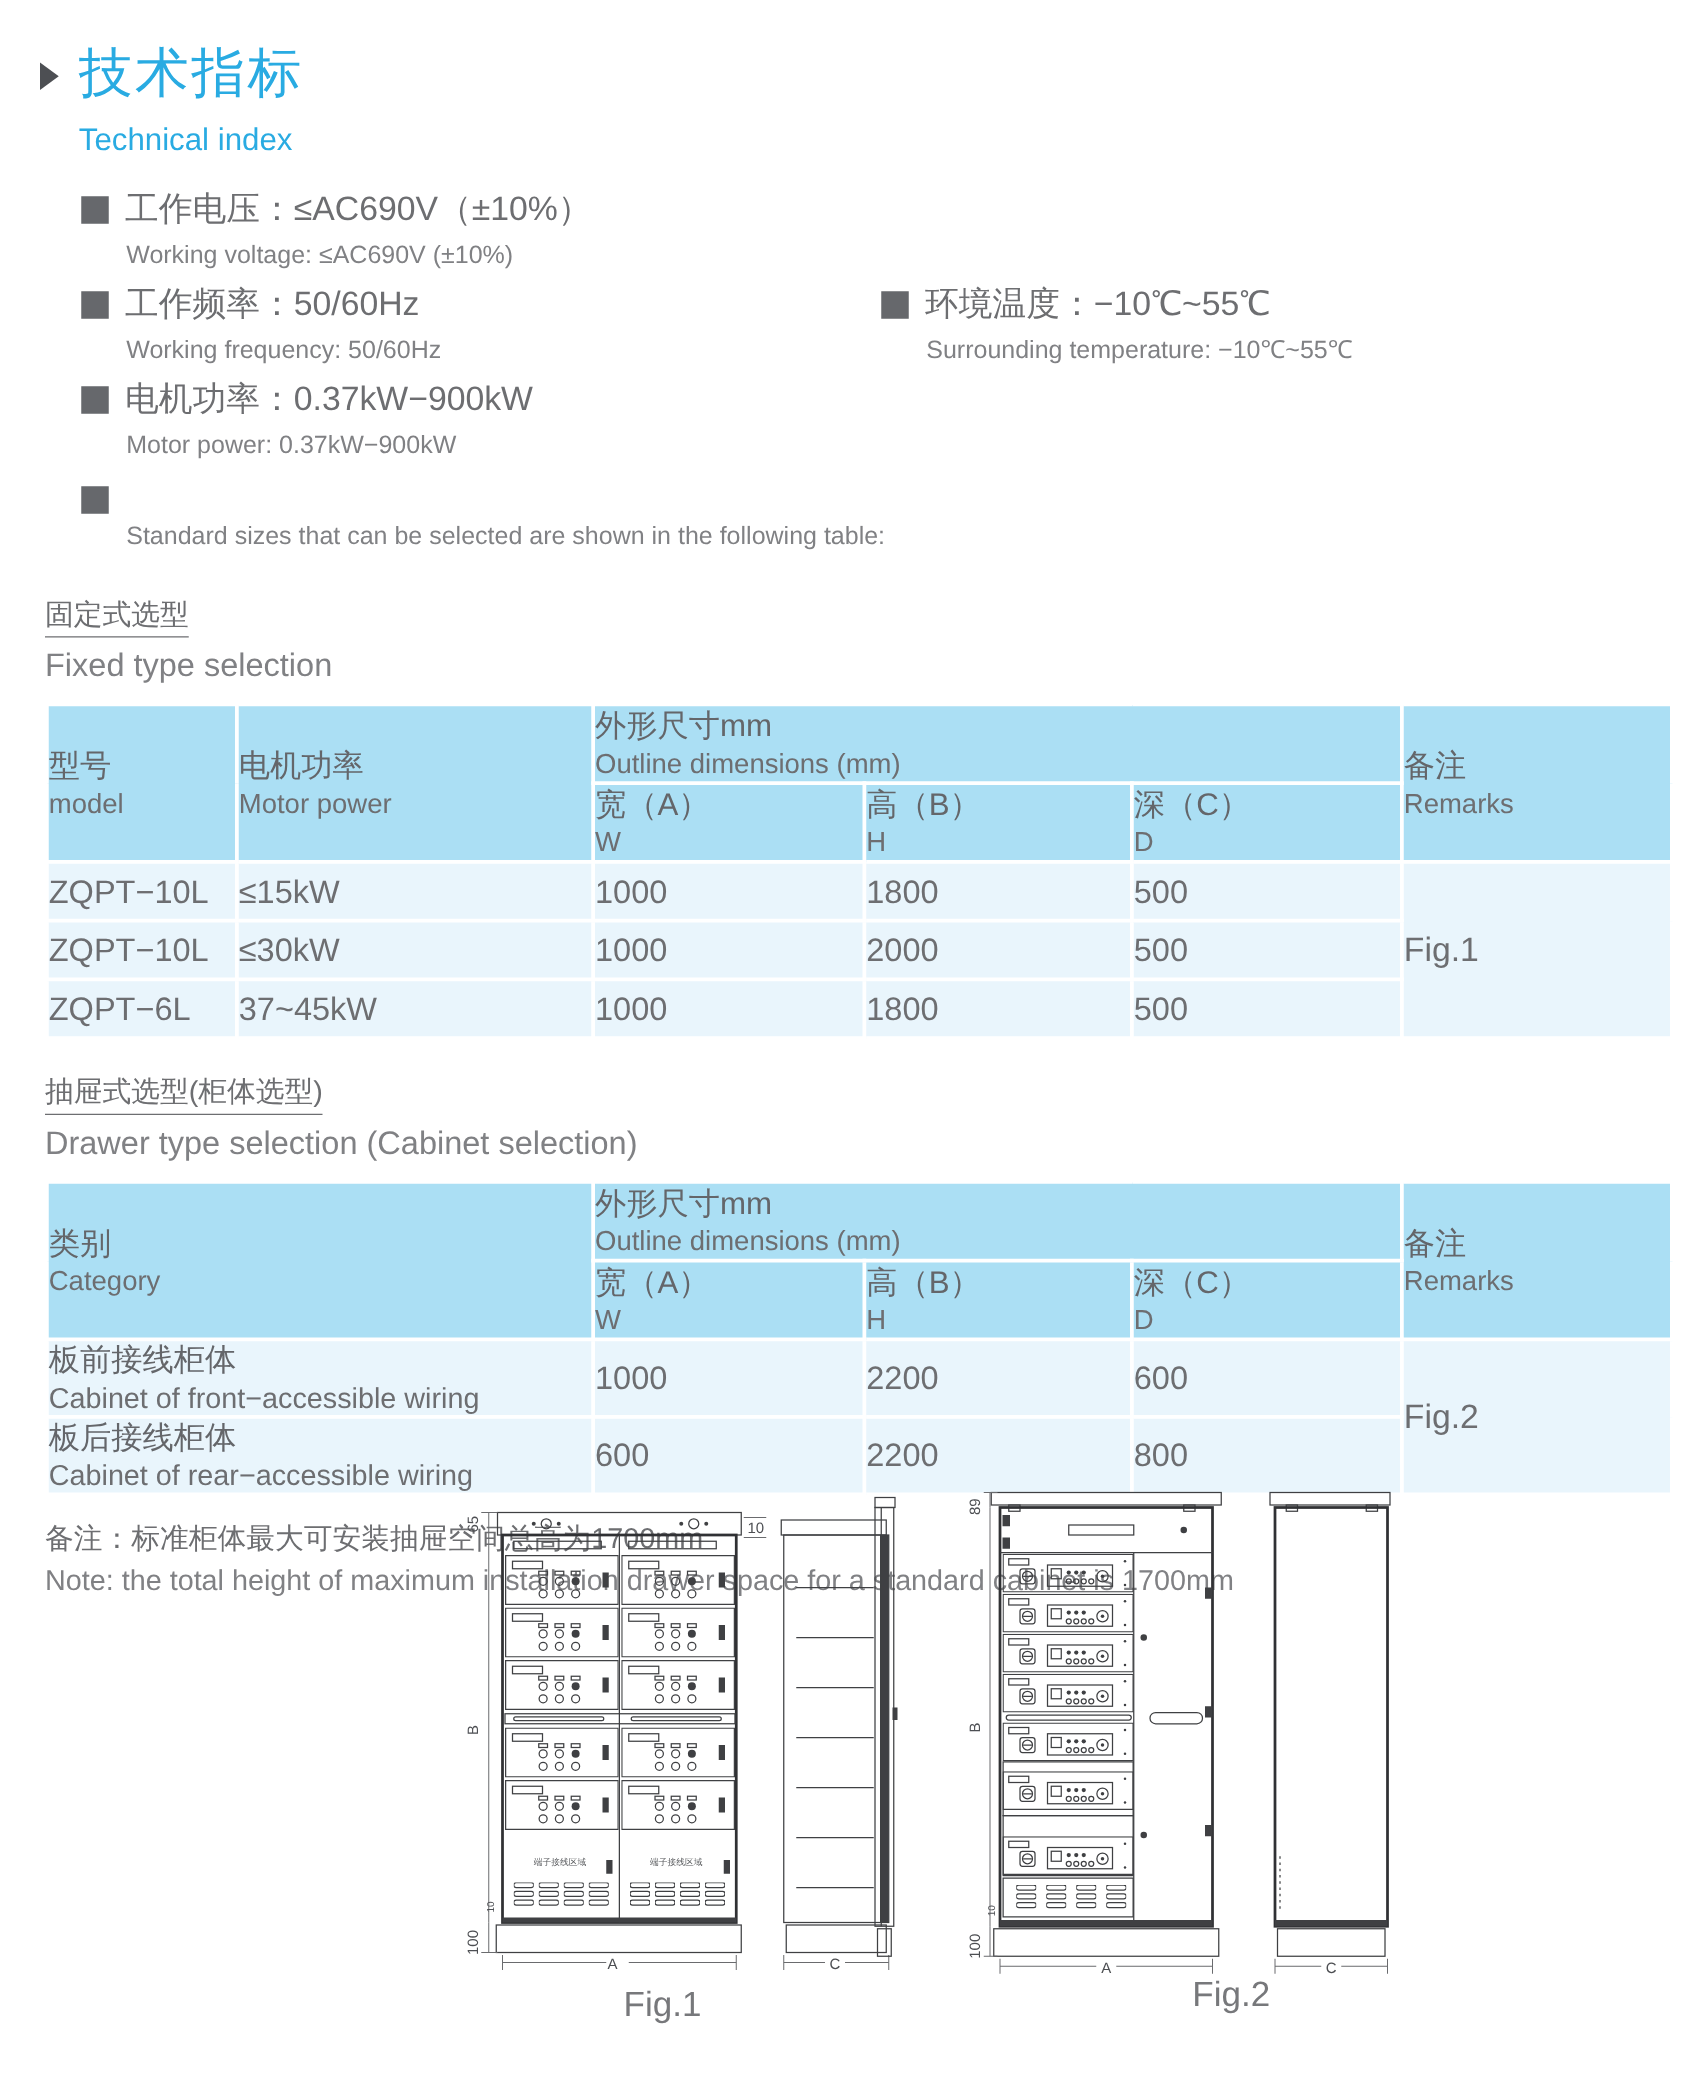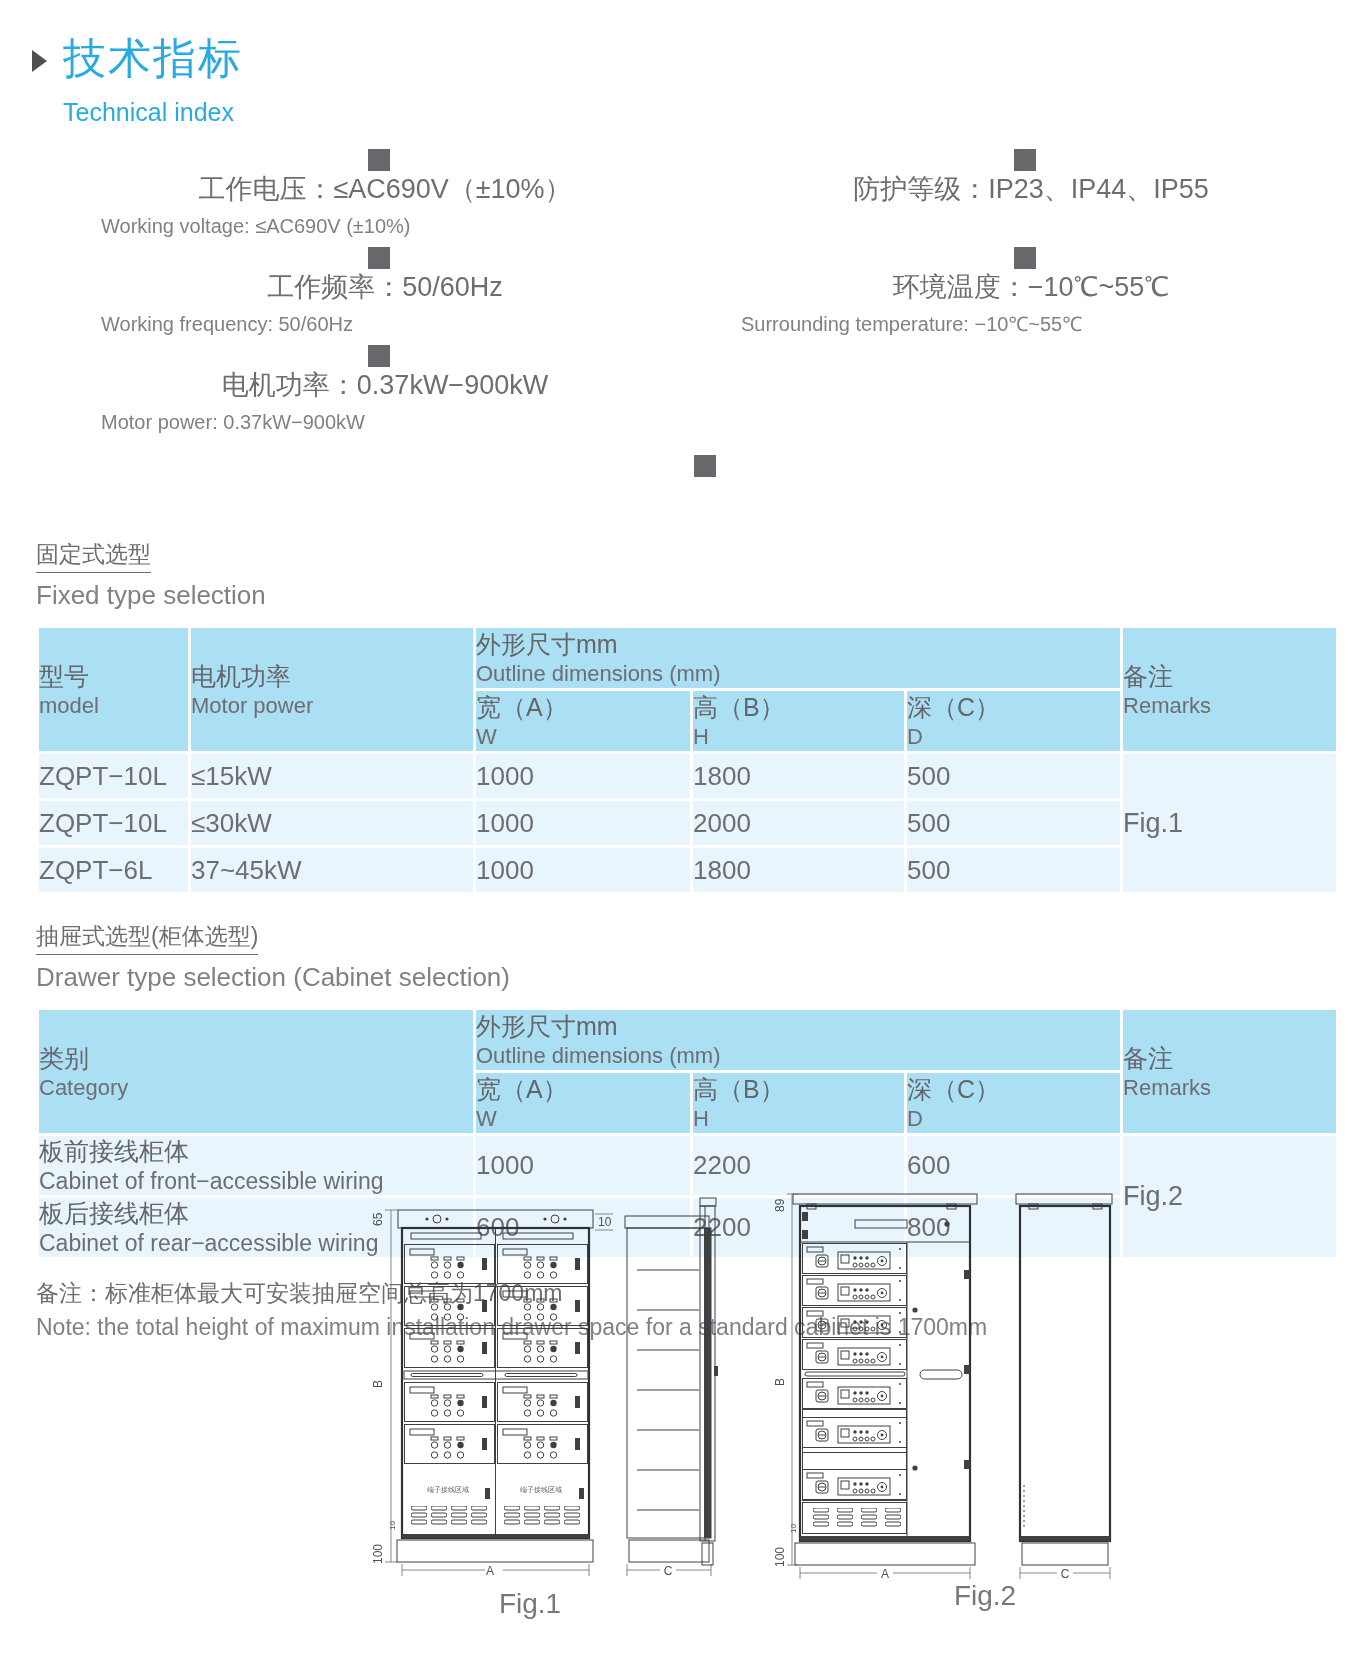--- a/index.html
+++ b/index.html
@@ -18,21 +18,21 @@
   }
   .title-cn { color:#29abe2; font-size:43px; font-weight:500; letter-spacing:2px; }
   .title-en { color:#29abe2; font-size:25px; font-weight:400; margin:10px 0 0 33px; }
   
   .specs {
     margin:22px 0 0 65px; display:grid;
     grid-template-columns:640px auto; grid-auto-rows:minmax(70px,auto);
     column-gap:0;
   }
   .spec { padding-bottom:4px; }
-  .spec .cn { font-size:27px; color:#6d6e71; line-height:37px; display:flex; align-items:center;flex-direction:column; }
+  .spec .cn { font-size:27px; color:#6d6e71; line-height:37px; display:flex; align-items:center; }
   .spec .en { font-size:20px; color:#808184; line-height:33px; padding-left:36px; margin-top:2px; }
   .bullet { display:inline-block; width:22px; height:22px; background:#66686c; margin-right:13px; flex:0 0 auto; }
   .spec-wide { margin-top:12px; }
   
   .sec-label { margin:26px 0 0 36px; }
   .sec-label .cn { font-size:23px; color:#6d6e71; display:inline-block; border-bottom:1.5px solid #6d6e71; padding-bottom:2px; }
   .sec-label .en { font-size:26px; color:#808184; margin-top:7px; }
   
   table { border-collapse:collapse; table-layout:fixed; margin:14px 0 0 36px; width:1300px; }
   th, td { border:3px solid #ffffff; text-align:left; vertical-align:middle; font-weight:normal; }
@@ -79,24 +79,20 @@
 
   <div class="specs">
     <div class="spec" style="grid-area:1/1">
       <div class="cn">
           <span class="bullet"></span>
           <span>工作电压：≤AC690V（±10%）</span>
         </div>
       <div class="en">Working voltage: ≤AC690V (±10%)</div>
     </div>
     <div class="spec" style="grid-area:1/2">
-      <div class="cn">
-          <span class="bullet"></span>
-          <span>防护等级：IP23、IP44、IP55</span>
-        </div>
     </div>
     <div class="spec" style="grid-area:2/1">
       <div class="cn">
           <span class="bullet"></span>
           <span>工作频率：50/60Hz</span>
         </div>
       <div class="en">Working frequency: 50/60Hz</div>
     </div>
     <div class="spec" style="grid-area:2/2">
       <div class="cn">
@@ -109,20 +105,21 @@
       <div class="cn">
           <span class="bullet"></span>
           <span>电机功率：0.37kW−900kW</span>
         </div>
       <div class="en">Motor power: 0.37kW−900kW</div>
     </div>
     <div class="spec spec-wide" style="grid-area:4/1/5/3">
       <div class="cn">
           <span class="bullet"></span>
         </div>
+      <div class="en">Standard sizes that can be selected are shown in the following table:</div>
     </div>
   </div>
 
   <div class="sec-label">
     <div class="cn">固定式选型</div>
     <div class="en">Fixed type selection</div>
   </div>
 
   <table>
     <colgroup>

